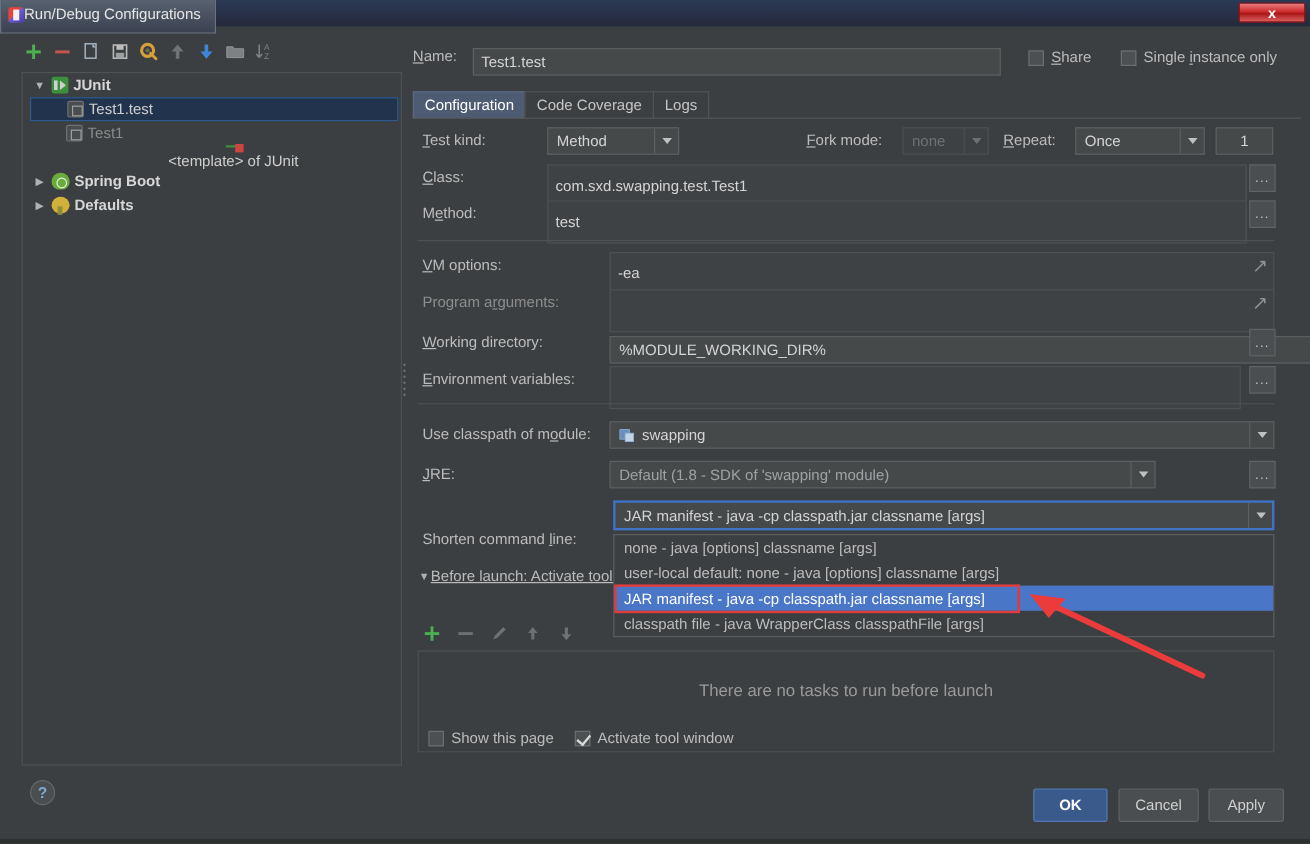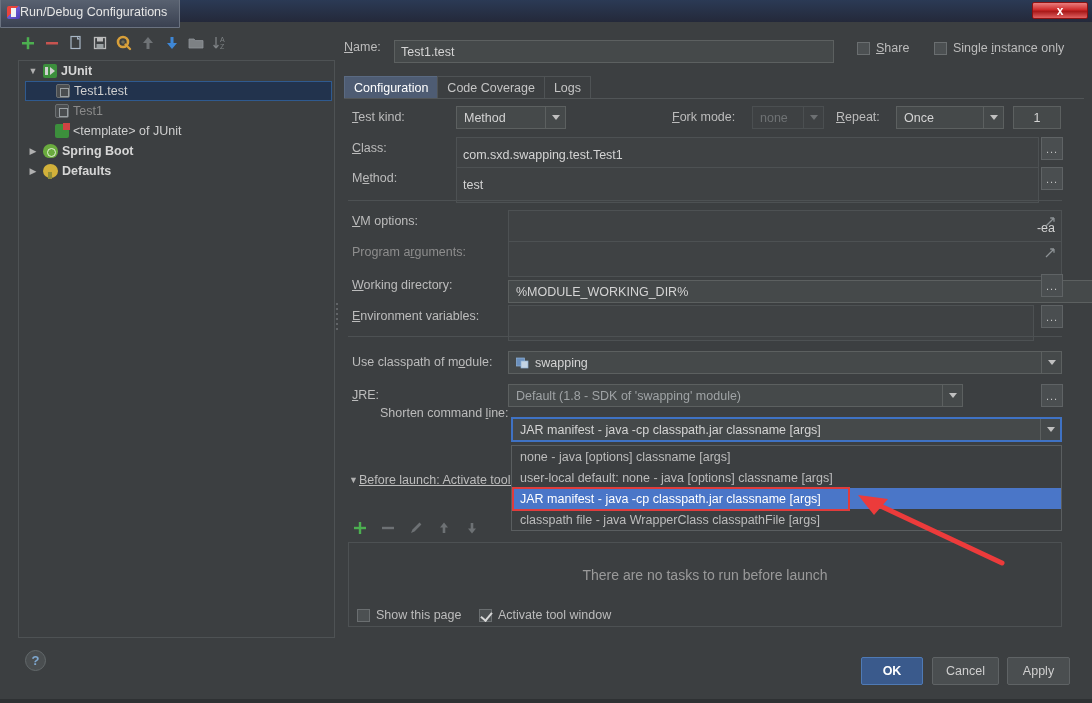--- a/index.html
+++ b/index.html
@@ -285,21 +285,21 @@
       <div class="tree-row selected" style="padding-left:30px; margin-left:6px; margin-right:2px;">
         <span class="ico ico-test"></span>
         <span class="tree-label">Test1.test</span>
       </div>
 
       <div class="tree-row" style="padding-left:36px;">
         <span class="ico ico-test"></span>
         <span class="tree-label dim">Test1</span>
       </div>
 
-      <div class="tree-row" style="padding-left:36px;">
+      <div class="tree-row" style="padding-left:36px;flex-direction:column;">
         <span class="ico ico-tmpl"></span>
         <span class="tree-label">&lt;template&gt; of JUnit</span>
       </div>
 
       <div class="tree-row" style="padding-left:8px;">
         <span class="tw">▶</span>
         <span class="ico ico-spring"></span>
         <span class="tree-label bold">Spring Boot</span>
       </div>
 
@@ -398,21 +398,21 @@
     </div>
     <div class="btn-ellipsis" style="position:absolute; left:697px; top:137px;">
       <span>...</span>
     </div>
 
     <div class="sep" style="left:4px; top:170px; width:714px;"></div>
 
     <div class="row" style="left:8px; top:184px;">
       <span class="lbl"><span class="u">V</span>M options:</span>
     </div>
-    <div class="field flat" style="position:absolute; left:164px; top:180px; width:554px; position:absolute;justify-content:flex-end;">
+    <div class="field flat" style="position:absolute; left:164px; top:180px; width:554px; position:absolute;">
       <span>-ea</span>
       <span class="expand-icon">
         <svg width="12" height="12" viewBox="0 0 12 12">
             <path d="M2 10 L10 2 M10 2 L6.2 2 M10 2 L10 5.8" stroke="#8d9295" stroke-width="1.3" fill="none"></path>
           </svg>
       </span>
     </div>
 
     <div class="row" style="left:8px; top:215px;">
       <span class="lbl dim">Program a<span class="u">r</span>guments:</span>
@@ -473,21 +473,21 @@
     <div class="combo" style="position:absolute; left:164px; top:354px; width:455px; color:#9fa3a5;">
       <span>Default (1.8 - SDK of 'swapping' module)</span>
       <span class="arrow-box">
           <span class="caret"></span>
         </span>
     </div>
     <div class="btn-ellipsis" style="position:absolute; left:697px; top:354px;">
       <span>...</span>
     </div>
 
-    <div class="row" style="left:8px; top:376px;margin-left:28px;">
+    <div class="row" style="left:8px; top:412px;">
       <span class="lbl">Shorten command <span class="u">l</span>ine:</span>
     </div>
     <div class="combo" style="position:absolute; left:167px; top:387px; width:551px; border:2px solid #3f72c4; height:25px;">
       <span>JAR manifest - java -cp classpath.jar classname [args]</span>
       <span class="arrow-box" style="border-left-color:#5c6060;">
           <span class="caret"></span>
         </span>
     </div>
 
     <div class="row" style="left:4px; top:443px;">

